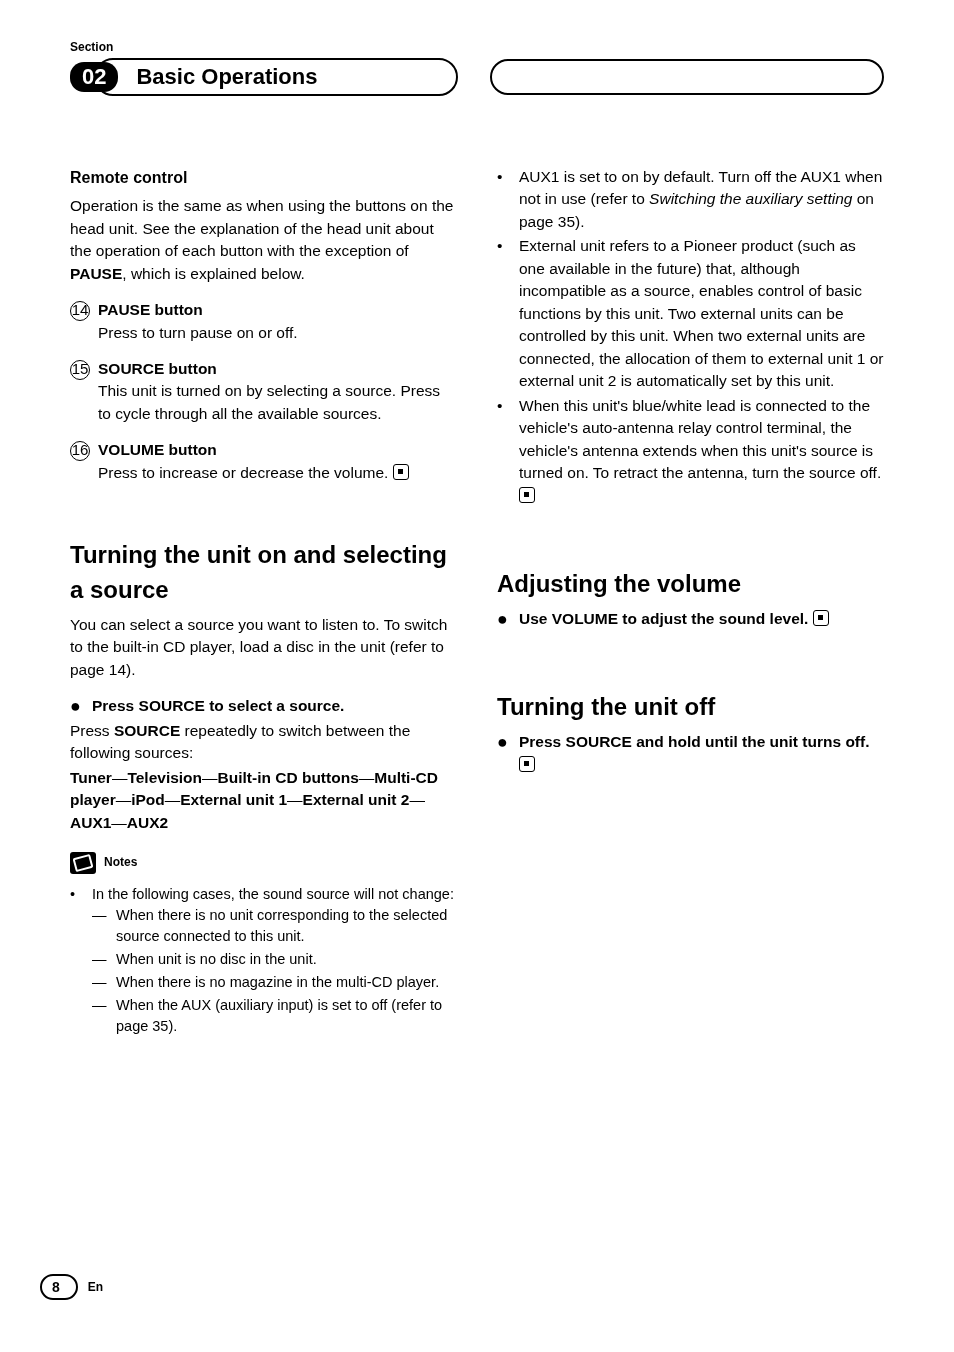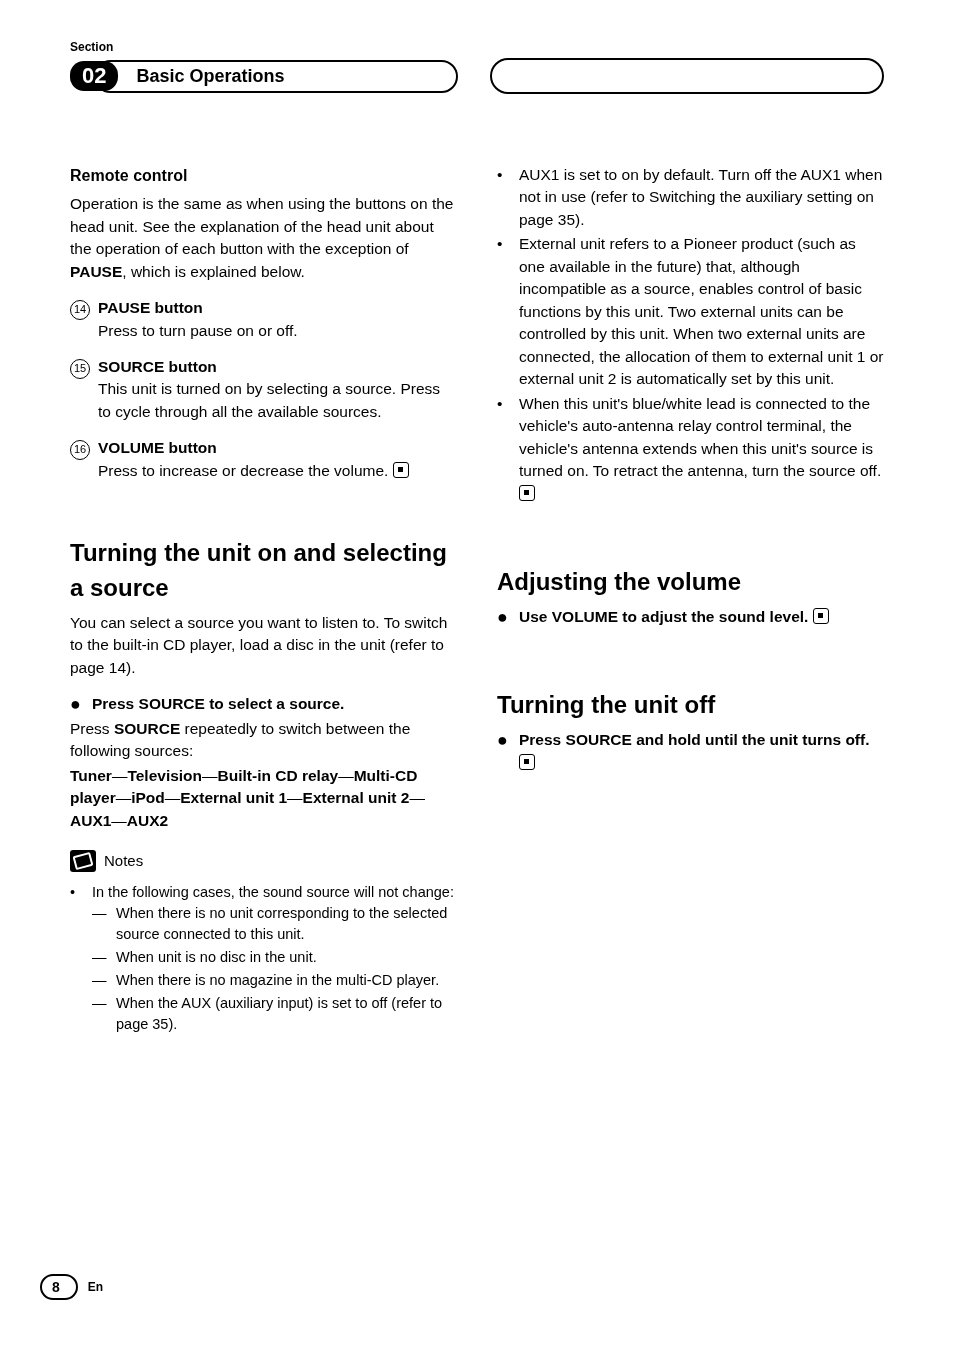--- a/index.html
+++ b/index.html
@@ -37,21 +37,21 @@
     padding: 2px 12px 2px 12px;
     display: inline-block;
     margin-right: 0;
     position: relative;
     z-index: 2;
   }
   .chapter-title-capsule {
     border: 2px solid #000;
     border-radius: 20px;
     padding: 4px 20px 4px 40px;
-    font-size: 18px;
+    font-size: 22px;
     font-weight: 900;
     display: inline-block;
     margin-left: -28px;
     min-width: 300px;
     position: relative;
     z-index: 1;
     background: #fff;
   }
   .empty-capsule {
     border: 2px solid #000;
@@ -95,21 +95,21 @@
     padding-top: 1px;
   }
   .circled {
     display: inline-block;
     width: 18px;
     height: 18px;
     border: 1px solid #000;
     border-radius: 50%;
     text-align: center;
     line-height: 16px;
-    font-size: 11px;
+    font-size: 15px;
   }
   .item .body {
     flex: 1;
   }
   .item .body .title {
     font-weight: bold;
   }
   .end-box {
     display: inline-block;
     width: 14px;
@@ -160,22 +160,22 @@
     position: absolute;
     left: 4px;
     top: 4px;
     width: 14px;
     height: 10px;
     border: 2px solid #fff;
     border-radius: 2px;
     transform: rotate(-15deg);
   }
   .notes-title {
-    font-weight: normal;
-    font-size: 15px;
+    font-weight: bold;
+    font-size: 12px;
   }
   ul.notes {
     list-style: none;
     padding: 0;
     margin: 0;
     font-size: 14.5px;
   }
   ul.notes > li {
     display: flex;
     margin-bottom: 2px;
@@ -210,20 +210,21 @@
     display: flex;
     margin-bottom: 2px;
   }
   ul.rbullets > li > .dot {
     flex: 0 0 22px;
   }
   ul.rbullets > li > .txt {
     flex: 1;
   }
   .italic {
+    font-style: italic;
   }
   .footer {
     position: absolute;
     left: 40px;
     bottom: 52px;
     display: flex;
     align-items: center;
     gap: 10px;
   }
   .page-num-capsule {
@@ -296,21 +297,21 @@
       <p>You can select a source you want to listen to. To switch to the built-in CD player, load a disc in the unit (refer to page 14).</p>
 
       <div class="bullet-line">
         <div class="blt">●</div>
         <div class="btxt">Press SOURCE to select a source.</div>
       </div>
       <div>
         <span>Press </span><b>SOURCE</b><span> repeatedly to switch between the following sources:</span>
       </div>
       <p style="margin-top:2px; margin-bottom:6px;">
-        <b>Tuner</b>—<b>Television</b>—<b>Built-in CD relay</b>—<b>Multi-CD player</b>—<b>iPod</b>—<b>External unit 1</b>—<b>External unit 2</b>—<b>AUX1</b>—<b>AUX2</b>
+        <b>Tuner</b>—<b>Television</b>—<b>Built-in CD buttons</b>—<b>Multi-CD player</b>—<b>iPod</b>—<b>External unit 1</b>—<b>External unit 2</b>—<b>AUX1</b>—<b>AUX2</b>
       </p>
 
       <div class="notes-header">
         <span class="notes-icon"></span>
         <span class="notes-title">Notes</span>
       </div>
 
       <ul class="notes">
         <li>
           <span class="dot">•</span>

